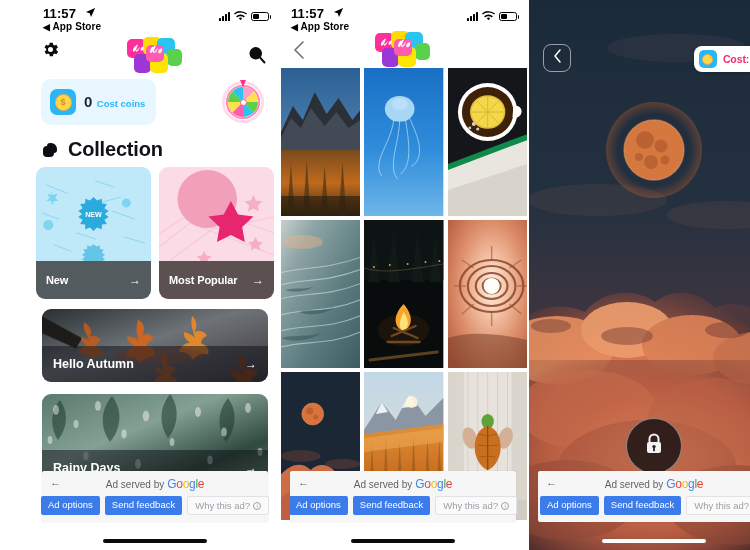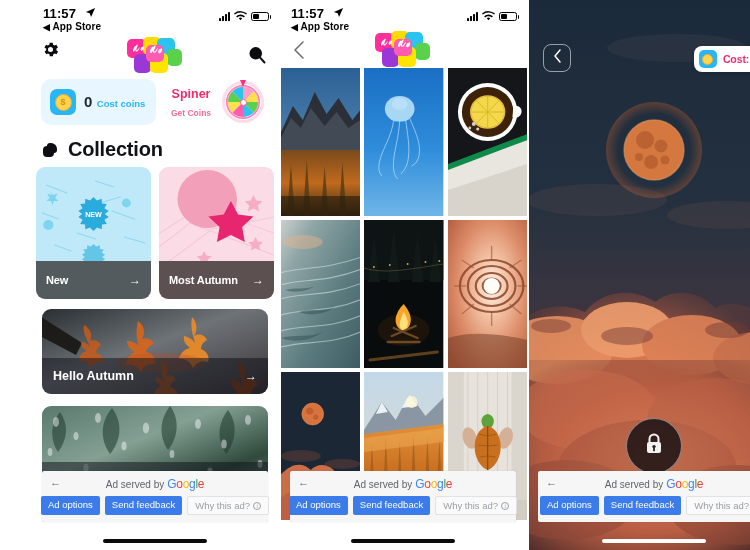--- a/index.html
+++ b/index.html
@@ -82,21 +82,21 @@
   .card .bar {
     position:absolute; left:0; right:0; bottom:0; height:38px;
     display:flex; align-items:center; padding: 0 10px;
   }
   .card .bar .lbl { font-size:11px; font-weight:700; color:#fff; letter-spacing:-.1px;}
   .card .bar .arr { margin-left:auto; color:#fff; font-size:12px; line-height:1;}
 
   .art-new { background:#bfe9f9; }
   .art-pop { background:#fbdbe6; }
 
-  .banner { margin: 10px 11px 0 11px; height: 85px; border-radius:9px; overflow:hidden; position:relative; }
+  .banner { margin: 10px 11px 0 11px; height: 73px; border-radius:9px; overflow:hidden; position:relative; }
   .banner .bimg { position:absolute; inset:0; }
   .banner .bbar { position:absolute; left:0; right:0; bottom:0; height:36px; background:rgba(15,18,24,.52);
      display:flex;align-items:center;padding:0 11px;}
   .banner .bbar .lbl{font-size:12.5px;font-weight:700;color:#fff;}
   .banner .bbar .arr{margin-left:auto;color:#fff;font-size:12px;}
 
   
   .p2-header { height: 34px; position:relative; }
   .p2-back { position:absolute; left:12px; top:5px; }
   .p2-logo { position:absolute; left:50%; transform:translateX(-50%); top:-4px; }
@@ -223,24 +223,20 @@
       <div class="coinbox">
         <span class="coin-badge">
             <span class="coin-inner">$</span>
           </span>
         <span class="coin-text">
           <span class="cnum">0</span>
           <span class="clbl">Cost coins</span>
         </span>
       </div>
       <div class="spiner">
-        <span class="sp-txt">
-          <span class="sp-title">Spiner</span>
-          <span class="sp-sub">Get Coins</span>
-        </span>
         <span class="wheel">
           <svg width="36" height="36" viewBox="0 0 36 36">
             <circle cx="18" cy="18" r="17" fill="#ffd2e4"></circle>
             <g>
               <path d="M18 18 18 3 A15 15 0 0 1 28.6 7.4 Z" fill="#ff9ec7"></path>
               <path d="M18 18 28.6 7.4 A15 15 0 0 1 33 18 Z" fill="#ffe14d"></path>
               <path d="M18 18 33 18 A15 15 0 0 1 28.6 28.6 Z" fill="#5ad14b"></path>
               <path d="M18 18 28.6 28.6 A15 15 0 0 1 18 33 Z" fill="#2bc3f0"></path>
               <path d="M18 18 18 33 A15 15 0 0 1 7.4 28.6 Z" fill="#ff5bb0"></path>
               <path d="M18 18 7.4 28.6 A15 15 0 0 1 3 18 Z" fill="#ffe14d"></path>
@@ -307,21 +303,21 @@
             <circle cx="47" cy="32" r="29" fill="#f2a0b9"></circle>
             <g fill="#f5aec3">
               <path d="M92 28 94.6 33.6 100.6 34.3 96.2 38.5 97.4 44.5 92 41.5 86.6 44.5 87.8 38.5 83.4 34.3 89.4 33.6Z"></path>
               <path d="M94 70 96.2 74.6 101.2 75.2 97.5 78.7 98.5 83.6 94 81.1 89.5 83.6 90.5 78.7 86.8 75.2 91.8 74.6Z"></path>
               <path d="M44 84 46.2 88.6 51.2 89.2 47.5 92.7 48.5 97.6 44 95.1 39.5 97.6 40.5 92.7 36.8 89.2 41.8 88.6Z"></path>
             </g>
             <path d="M70 34 77 47.5 92 49.5 81 60 83.6 75 70 68 56.4 75 59 60 48 49.5 63 47.5Z" fill="#e8256f"></path>
           </svg>
         </div>
         <div class="bar" style="background:#5d5050">
-          <span class="lbl">Most Autumn</span>
+          <span class="lbl">Most Popular</span>
           <span class="arr">→</span>
         </div>
       </div>
     </div>
 
     <div class="banner">
       <div class="bimg">
         <svg width="100%" height="100%" viewBox="0 0 226 85" preserveAspectRatio="none">
           <defs>
             <linearGradient id="au" x1="0" y1="0" x2="1" y2="1">

